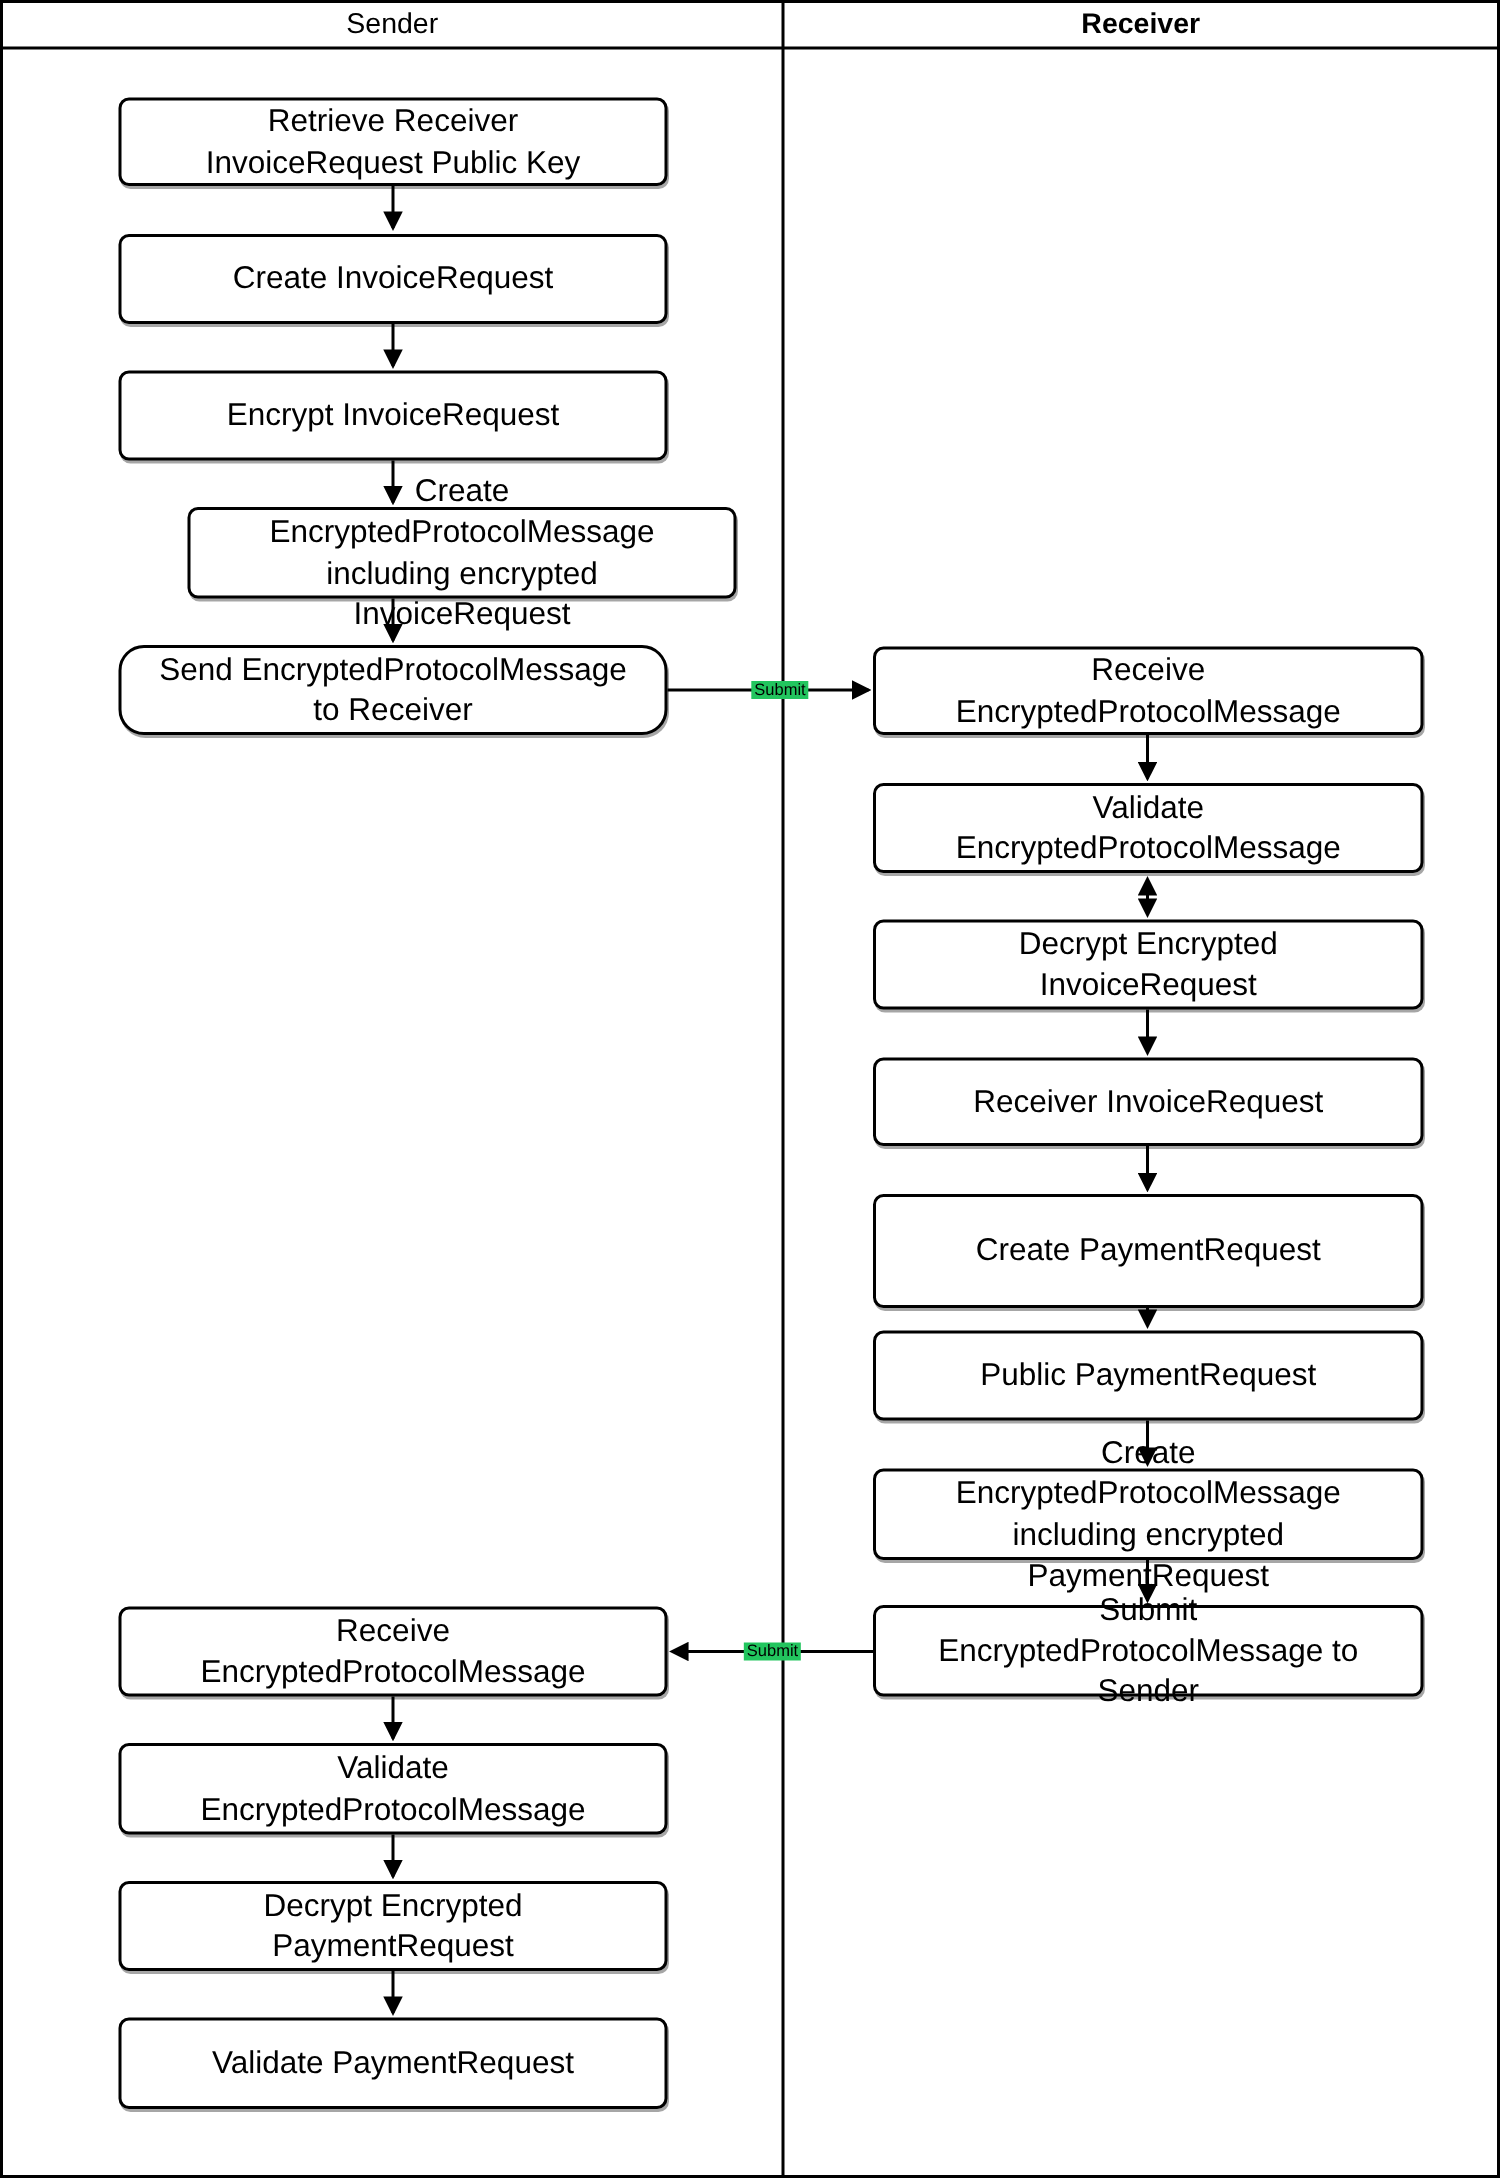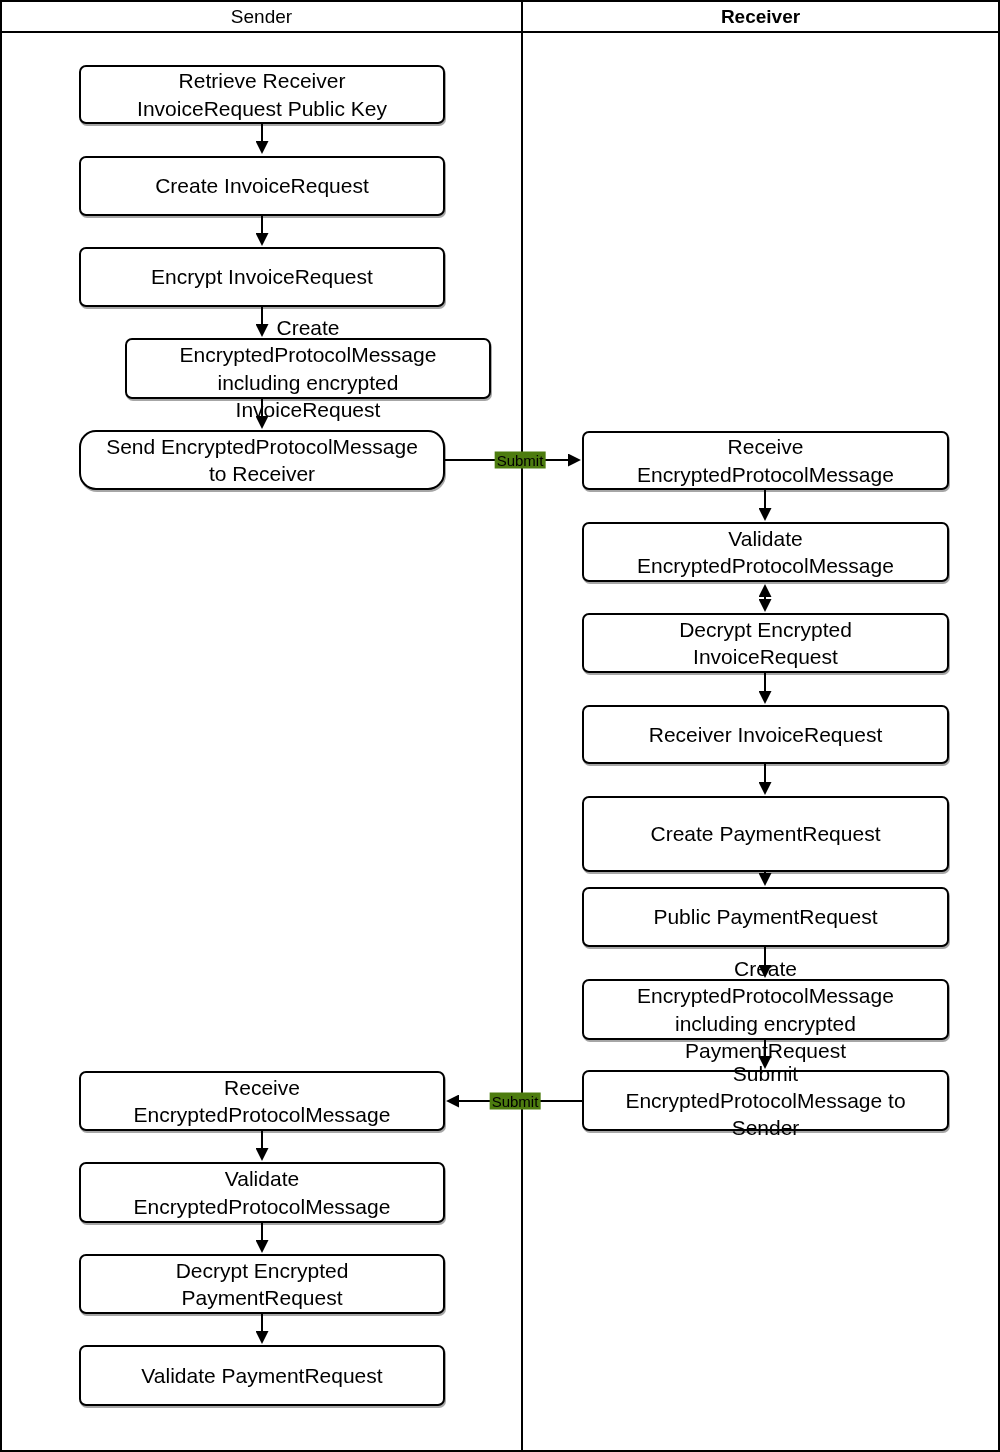--- a/index.html
+++ b/index.html
@@ -68,23 +68,23 @@
     text-align: center;
     font-size: 21px;
     line-height: 1.3;
     padding: 4px 24px;
     box-shadow: 1px 2px 0 rgba(0,0,0,0.35);
     z-index: 2;
   }
   .edge-label {
     position: absolute;
     transform: translate(-50%, -50%);
-    background: #4d7c0f;
+    background: #22c55e;
     padding: 0 2px;
-    font-size: 15px;
+    font-size: 11px;
     z-index: 3;
     white-space: nowrap;
   }
 </style>
 </head>
 <body>
 
 <div class="canvas">
 
   <div class="lane-divider"></div>

